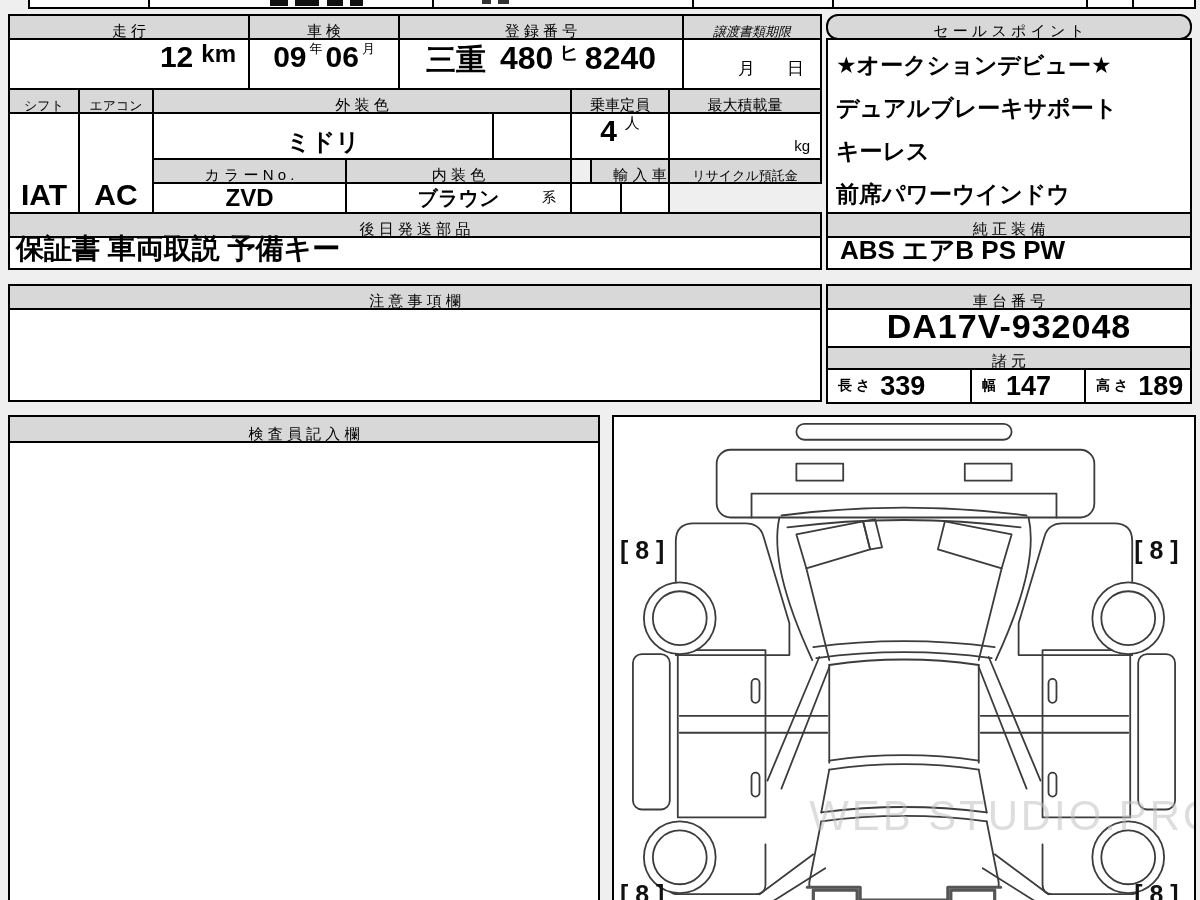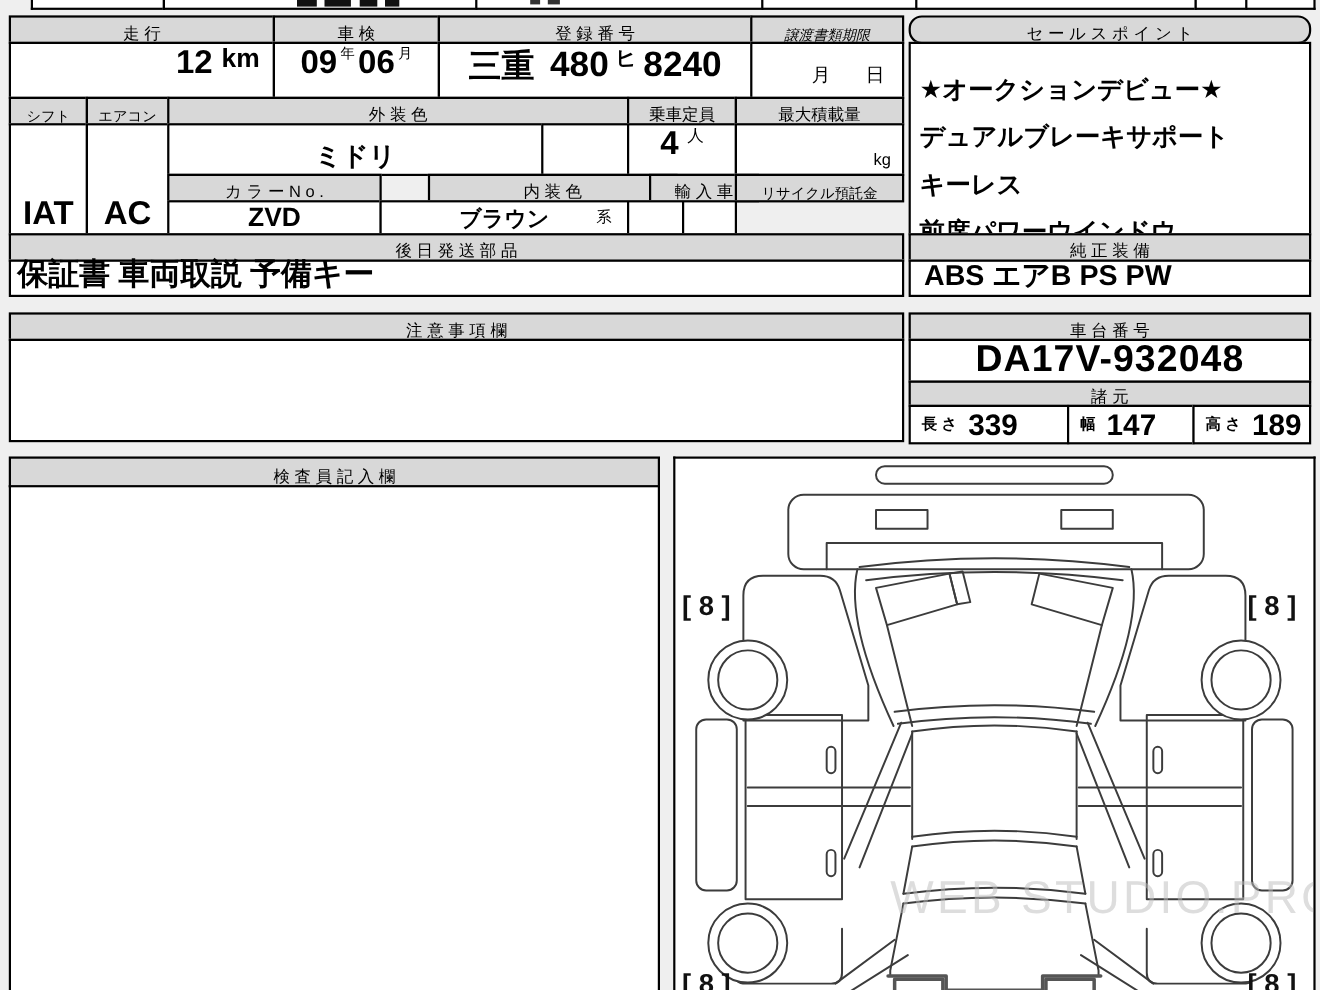--- a/index.html
+++ b/index.html
@@ -24,21 +24,21 @@
   .tiny{font-size:13px;font-weight:normal;}
   .baseline{display:flex;align-items:flex-start;}
   
   .clip-strip{position:absolute;left:0;top:0;width:1200px;height:9px;overflow:hidden;}
   .clip-cell{position:absolute;top:-2px;height:11px;box-sizing:border-box;
     border:2px solid #000;border-top:none;background:#fff;}
   .frag{position:absolute;top:0;height:6px;background:#111;}
   .frag-light{position:absolute;top:0;height:4px;background:#333;}
   
   .sales-body{flex-direction:column;align-items:flex-start;justify-content:flex-start;
-    padding:20px 8px;gap:0;}
+    padding:4px 8px;gap:0;}
   .sales-line{font-size:23px;font-weight:bold;line-height:43px;white-space:nowrap;}
   
   .dim-cell{display:flex;align-items:center;justify-content:flex-start;gap:10px;padding-left:10px;}
   .dim-label{font-size:14px;font-weight:bold;}
   .dim-val{font-size:27px;font-weight:bold;}
   .noborder-bottom{border-bottom:none;}
   svg text{font-family:"Liberation Sans","DejaVu Sans",sans-serif;}
 </style>
 </head>
 <body>
@@ -126,21 +126,21 @@
     <span class="big">4</span>
     <span class="small">人</span>
   </div>
   <div class="cell" style="left:668px;top:112px;width:154px;height:48px;justify-content:flex-end;align-items:flex-end;padding:0 10px 4px 0;font-size:15px;">
     <span>kg</span>
   </div>
 
   <div class="cell hdr" style="left:152px;top:158px;width:195px;height:26px;">
       <span>カ ラ ー N o .</span>
     </div>
-  <div class="cell hdr" style="left:345px;top:158px;width:227px;height:26px;margin-left:44px;">
+  <div class="cell hdr" style="left:345px;top:158px;width:227px;height:26px;">
       <span>内 装 色</span>
     </div>
   <div class="cell hdr" style="left:570px;top:158px;width:100px;height:26px;margin-left:20px;">
       <span>輸 入 車</span>
     </div>
   <div class="cell hdr hdr-sm" style="left:668px;top:158px;width:154px;height:26px;">
       <span>リサイクル預託金</span>
     </div>
 
   <div class="cell med" style="left:152px;top:182px;width:195px;height:32px;">

